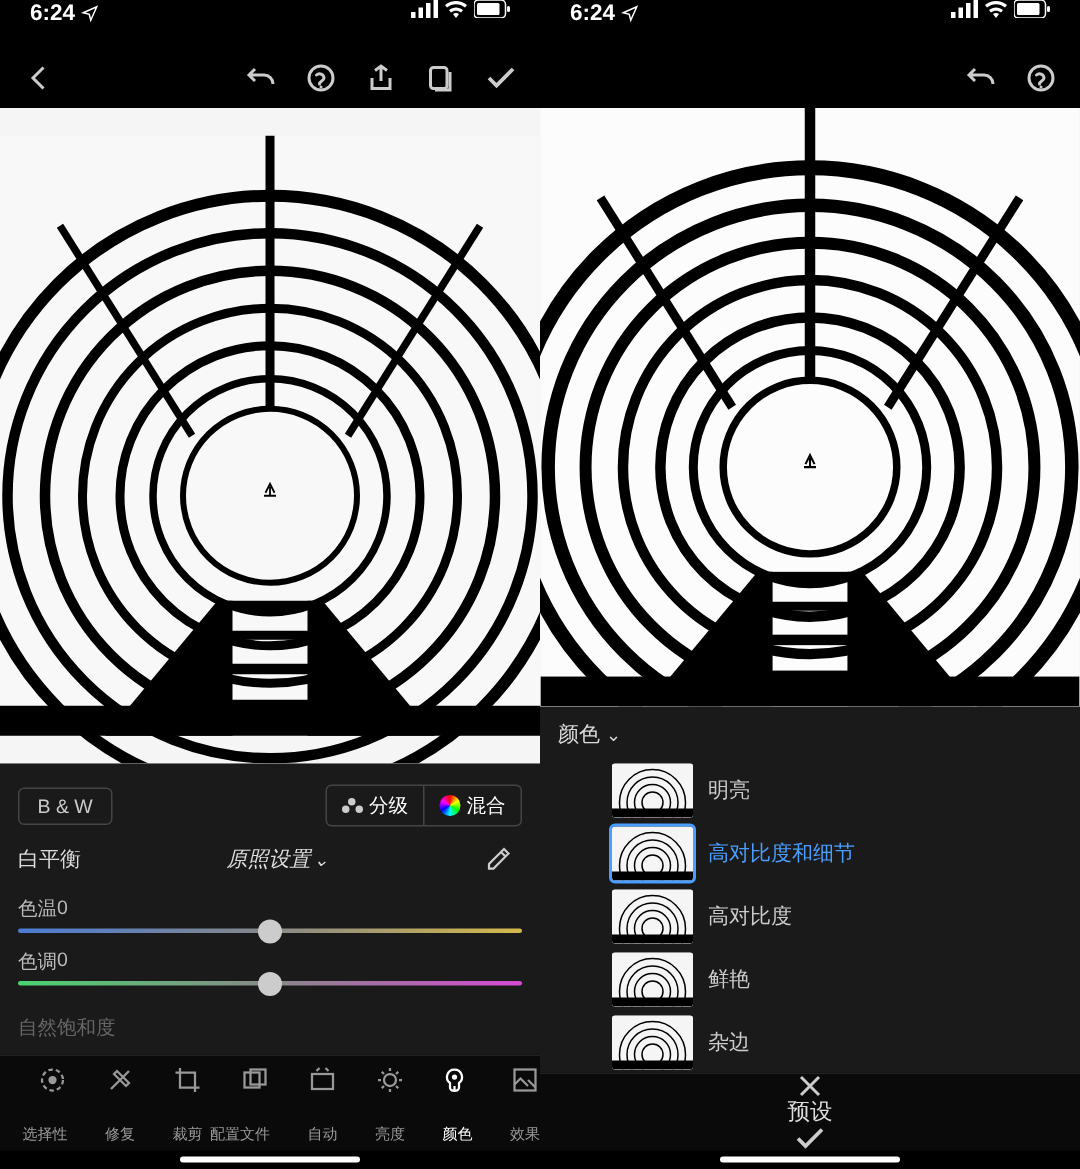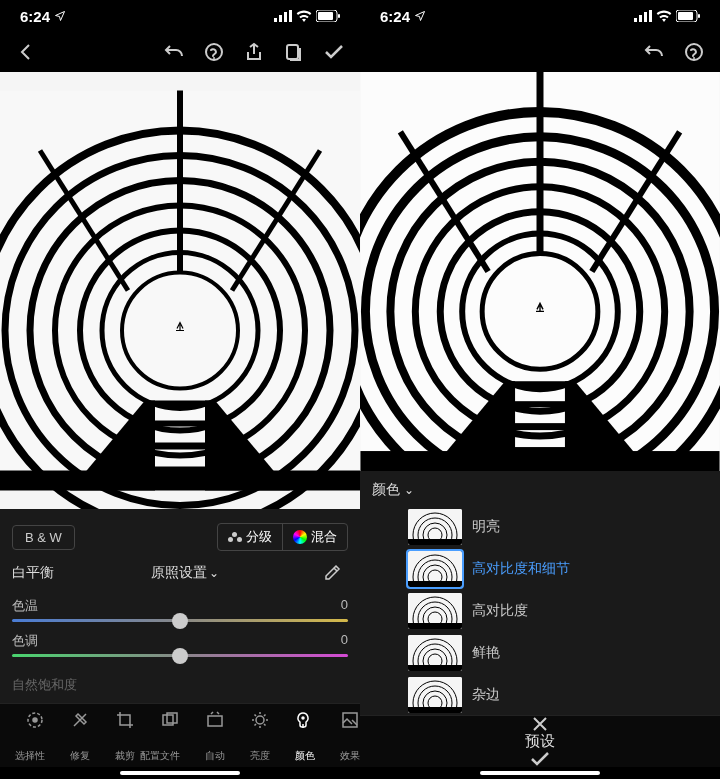--- a/index.html
+++ b/index.html
@@ -17,21 +17,21 @@
   height: 779px;
   background: #000;
   position: relative;
   display: flex;
   flex-direction: column;
 }
 .status-bar {
   height: 32px;
   display: flex;
   justify-content: space-between;
-  align-items: center;
+  align-items: flex-start;
   padding: 0 20px;
   font-size: 15px;
   font-weight: 600;
 }
 .status-left { display: flex; align-items: center; gap: 4px; }
 .status-right { display: flex; align-items: center; gap: 4px; }
 .toolbar {
   height: 40px;
   display: flex;
   align-items: center;
@@ -86,27 +86,26 @@
 .pill-group > div {
   padding: 4px 10px;
   font-size: 13px;
   border-right: 1px solid #444;
   display: flex;
   align-items: center;
   gap: 4px;
 }
 .pill-group > div:last-child { border-right: none; }
 .label { font-size: 14px; color: #ddd; }
-.value-label { font-size: 14px; color: #ddd; display: flex; align-items: center; gap: 2px; }
+.value-label { font-size: 14px; color: #ddd; display: flex; align-items: center; gap: 2px; font-style: italic; }
 .slider-row {
   margin: 6px 0 10px;
 }
 .slider-label-line {
   display: flex;
-  justify-content: space-between;
   font-size: 13px;
   color: #bbb;
   margin-bottom: 4px;
 }
 .slider-track {
   height: 3px;
   width: 100%;
   position: relative;
   border-radius: 2px;
 }

